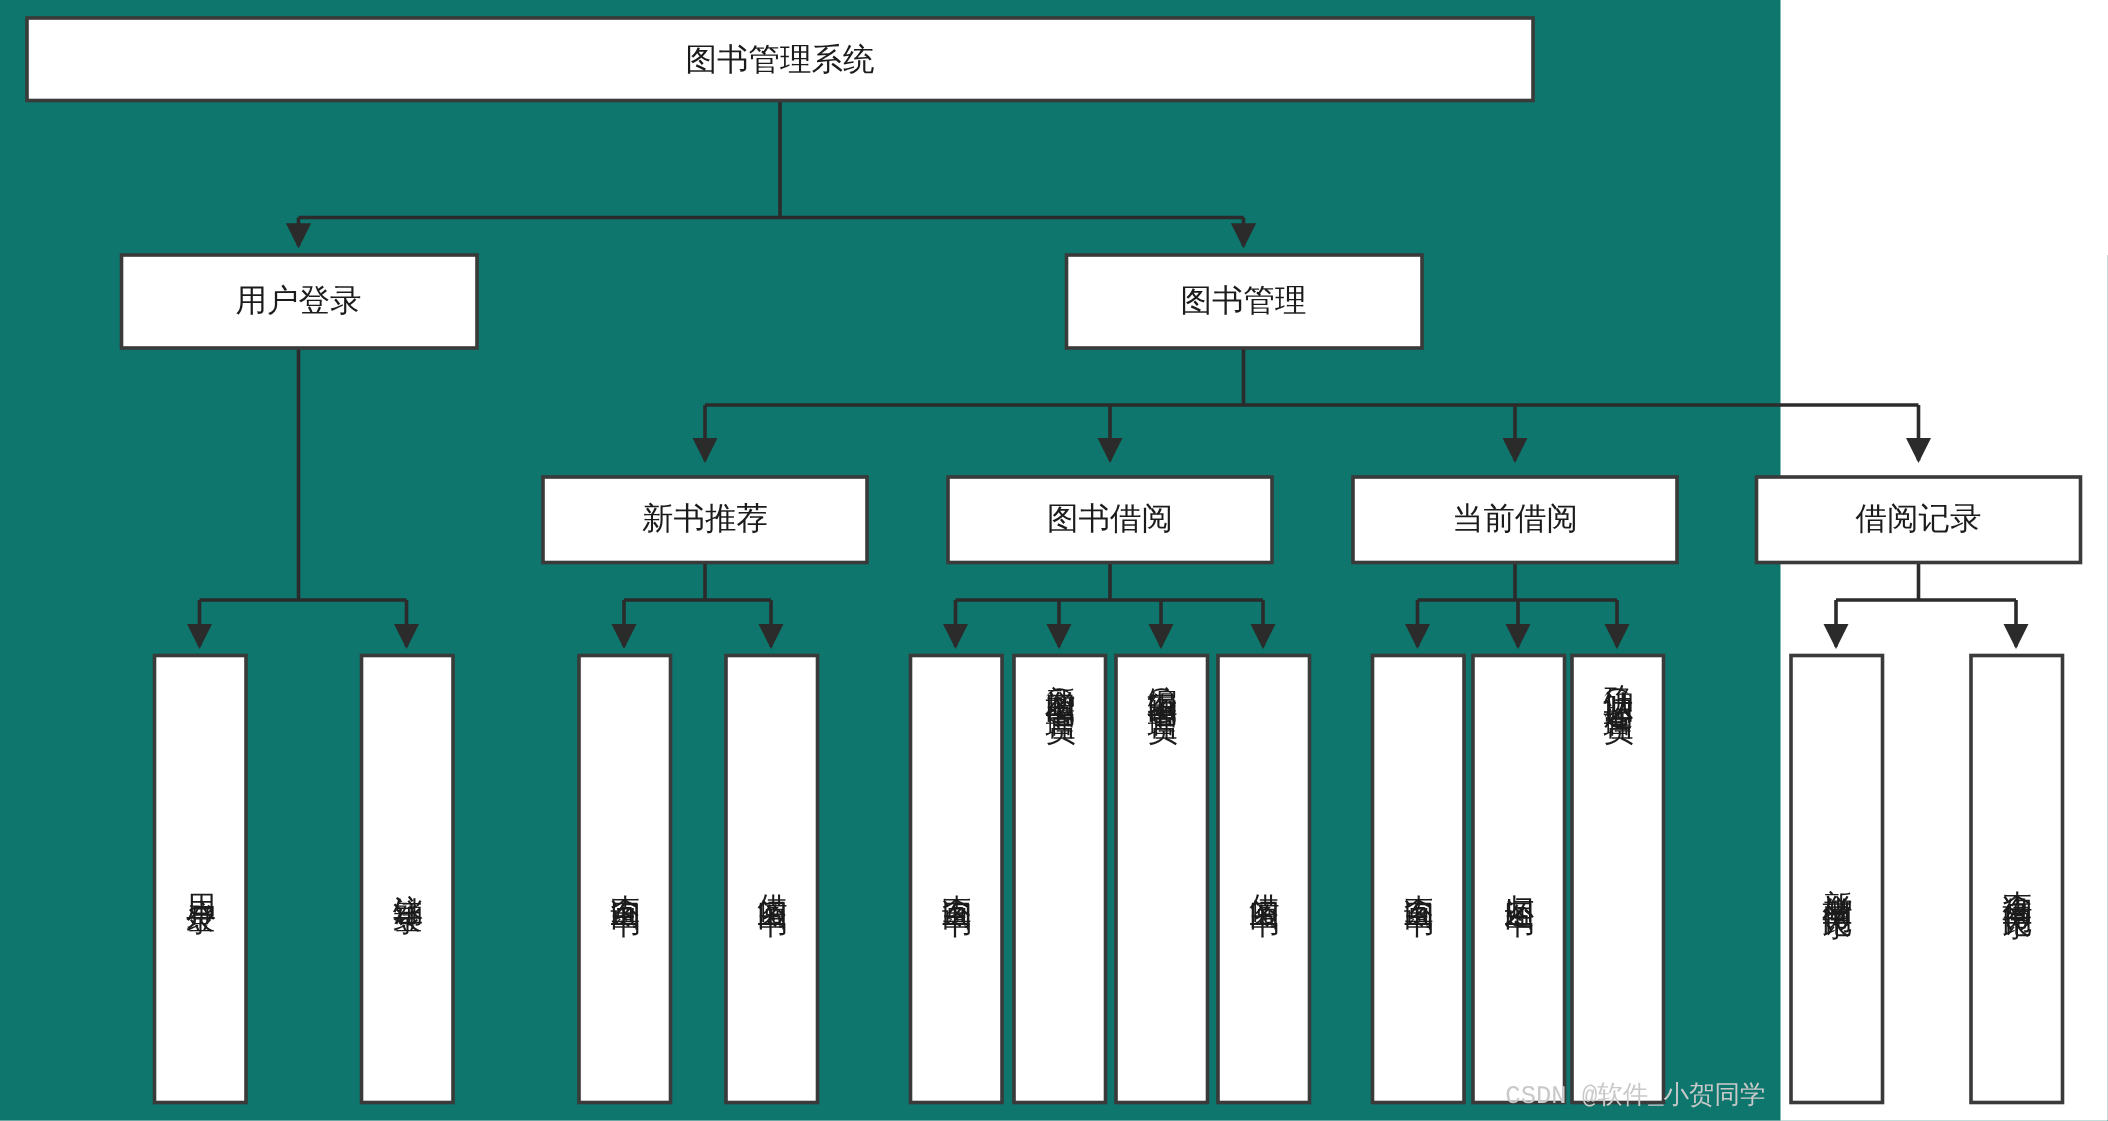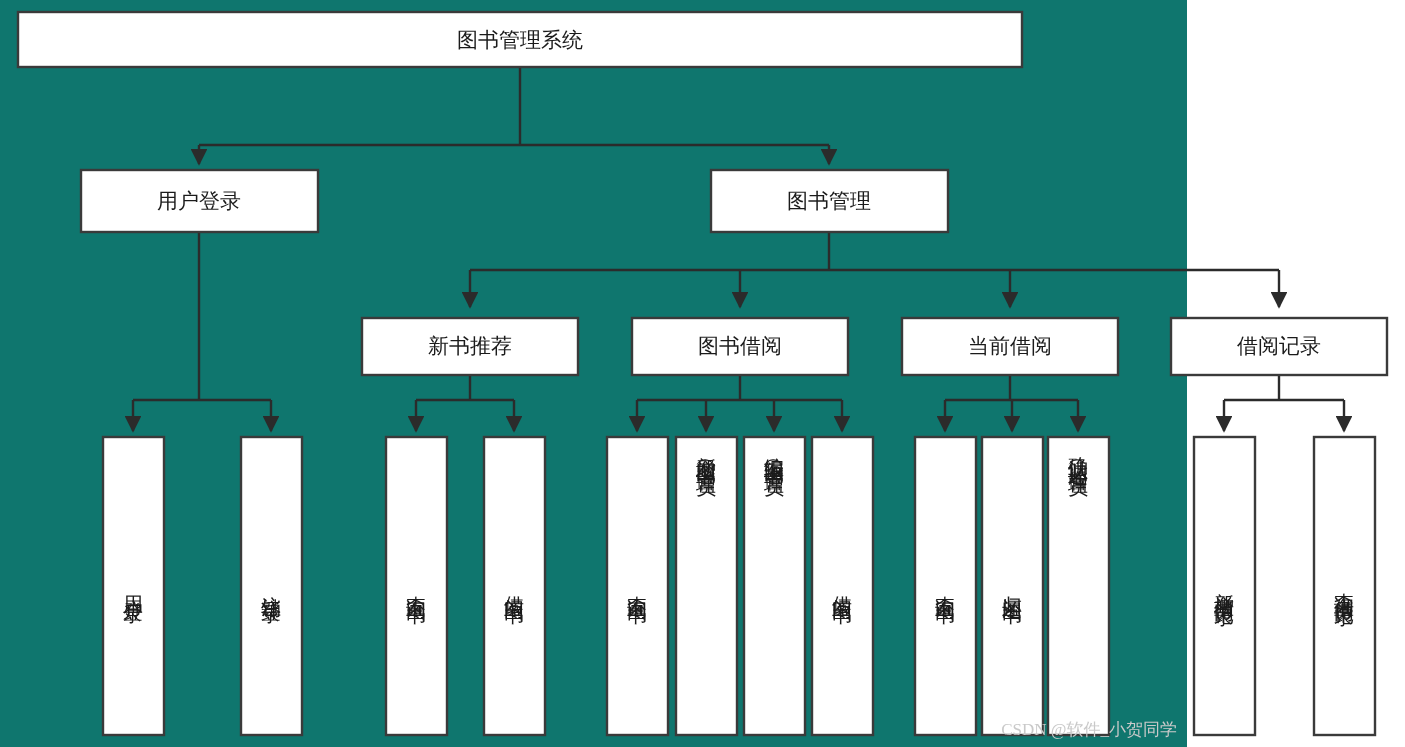--- a/index.html
+++ b/index.html
@@ -41,21 +41,21 @@
   }
   .edge {
     stroke: #2b2b2b;
     stroke-width: 2.4;
     fill: none;
   }
   .watermark {
     position: absolute;
     right: 10px;
     bottom: 6px;
-    font-family: Liberation Serif, serif;
+    font-family: Liberation Mono, monospace;
     font-size: 17px;
     color: #c9c9c9;
     white-space: nowrap;
     user-select: none;
   }
 </style>
 </head>
 <body>
 
 <div id="diagram-root">

